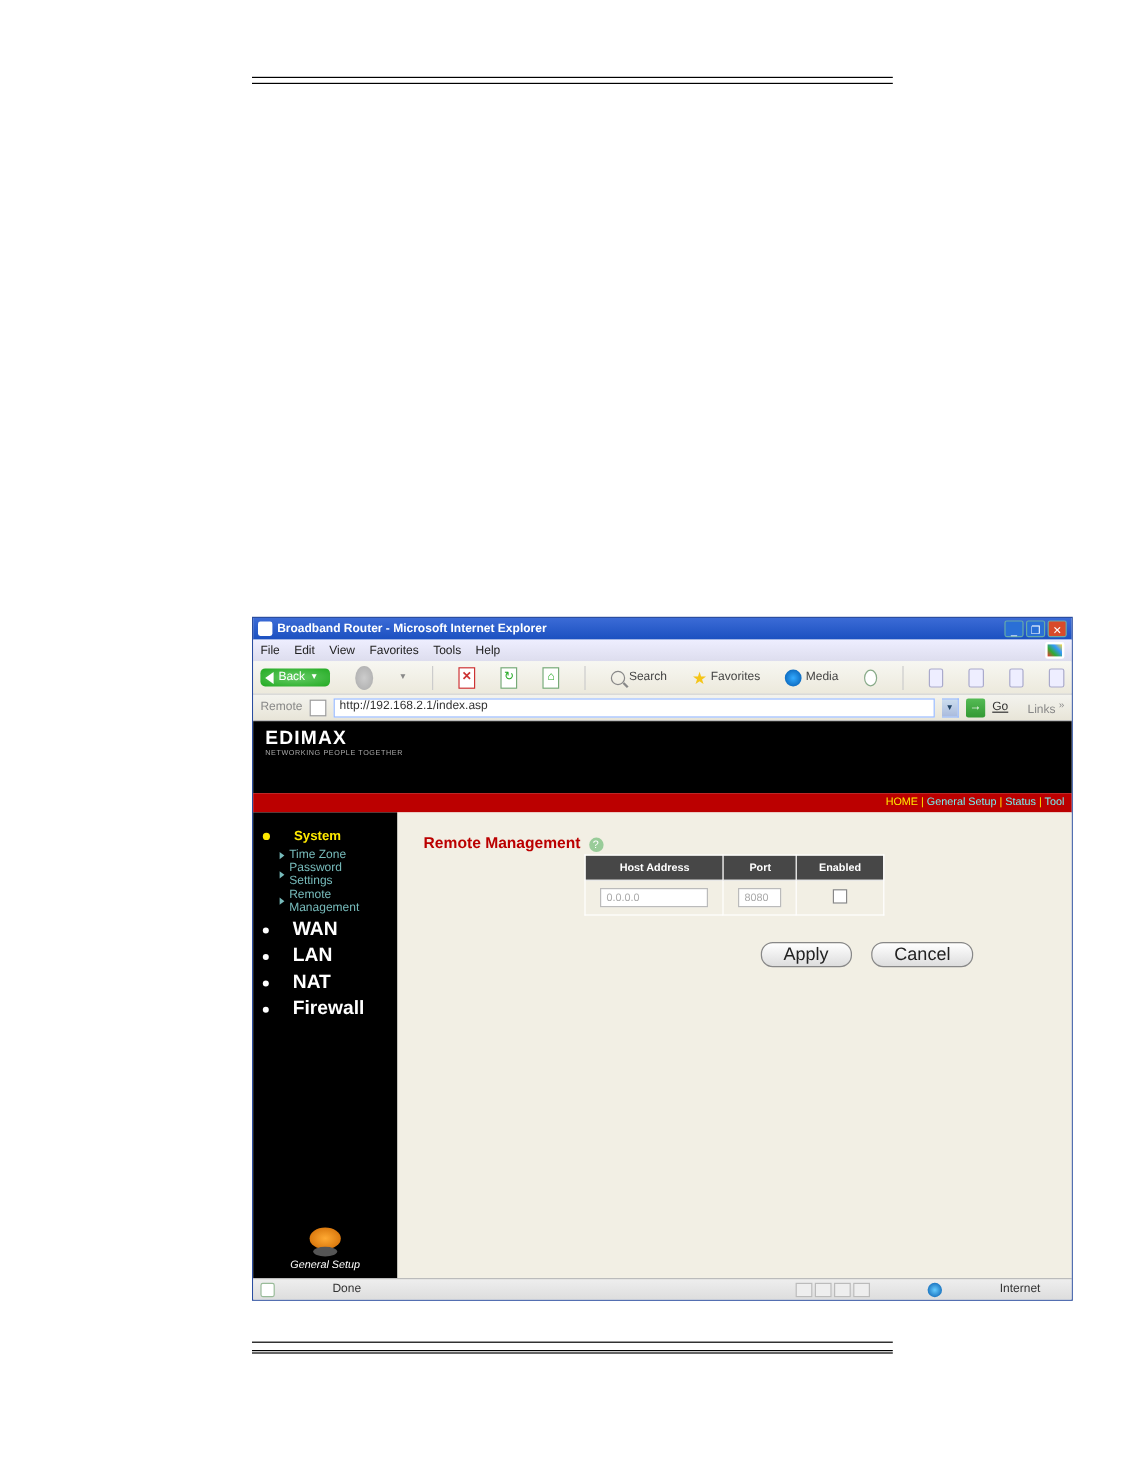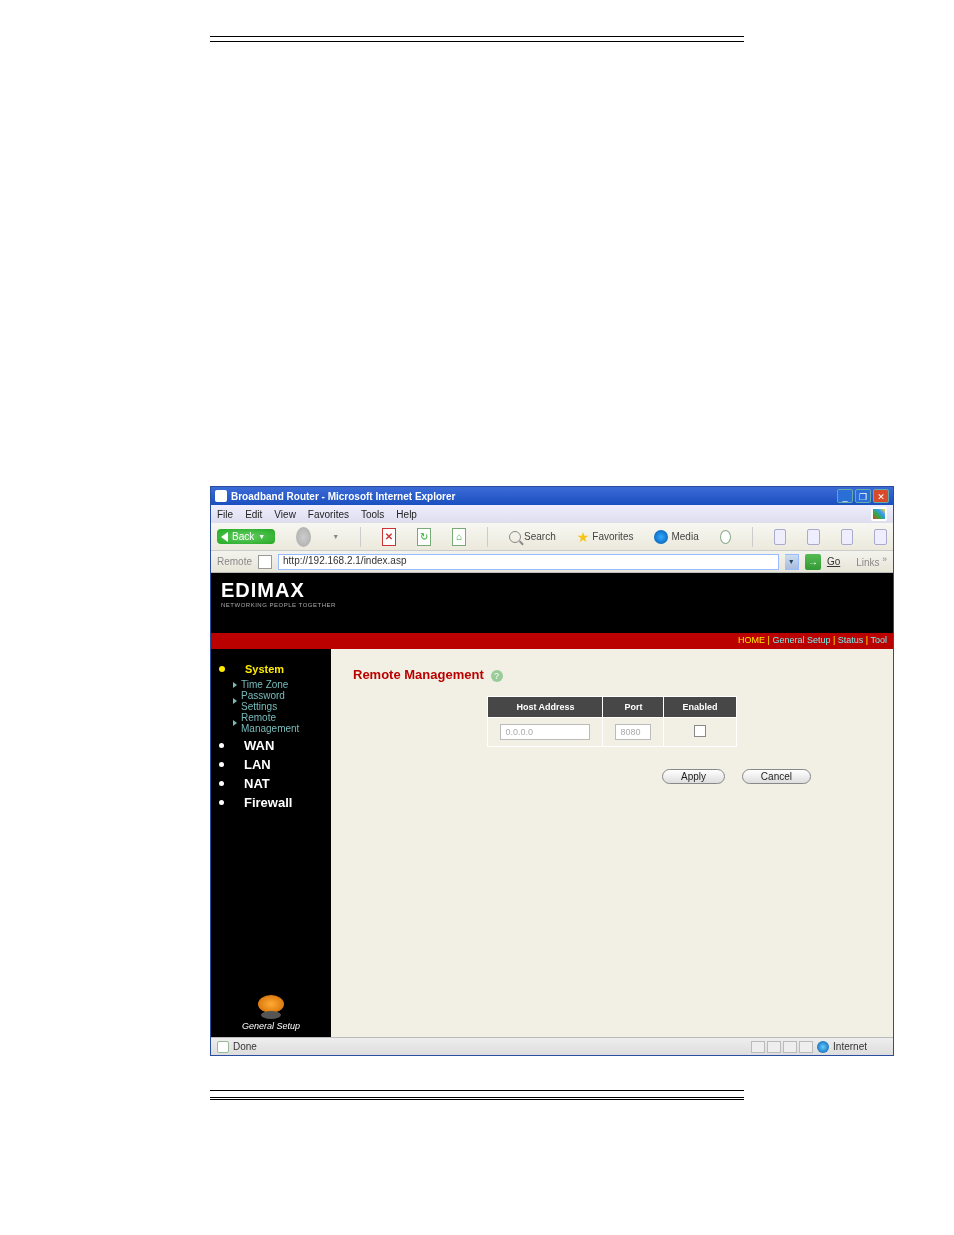--- a/index.html
+++ b/index.html
@@ -1,17 +1,17 @@
 <!DOCTYPE html>
 <html><head>
 <meta charset="utf-8">
 <style>
   * { box-sizing: border-box; margin: 0; padding: 0; }
   body { font-family: Tahoma, Arial, sans-serif; background: #fff; }
-  .page { width: 794px; margin: 0 auto; padding: 32px 130px; }
+  .page { width: 794px; margin: 0 auto; padding: 60px 130px; }
   hr.thin { border: none; border-top: 1px solid #000; margin: 4px 0; }
   .double-rule { border-top: 3px double #000; height: 0; margin: 6px 0; }
   .spacer { height: 440px; }
   .spacer2 { height: 30px; }
 
   .browser { width: 684px; margin: 0 auto; border: 1px solid #2a4da0; background: #f5f5f0; font-size: 10px; }
   .titlebar { background: linear-gradient(#3b6bd6,#1b50c0); color: #fff; height: 18px; display: flex; align-items: center; padding: 0 4px; }
   .titlebar .ie-icon { width: 12px; height: 12px; background: #fff; border-radius: 2px; margin-right: 4px; }
   .titlebar .title { flex: 1; font-weight: bold; font-size: 10px; }
   .winbtns { display: flex; gap: 2px; }
@@ -43,52 +43,52 @@
   .addrbar { background: linear-gradient(#f3f3ee,#e8e5d8); height: 22px; display: flex; align-items: center; padding: 0 6px; gap: 6px; border-bottom: 1px solid #bbb; }
   .addrbar .lbl { color:#888; }
   .pageicon{width:14px;height:14px;background:#fff;border:1px solid #999;}
   .addrinput { flex:1; background:#fff; border:1px solid #9bf; height:16px; padding:0 4px; color:#333; }
   .addrdrop { width:14px;height:16px;background:linear-gradient(#cde,#abd);border:1px solid #9bf;border-left:none;color:#246;text-align:center;line-height:14px;font-size:8px;}
   .gobtn { width:16px;height:16px;background:linear-gradient(#5b5,#393);color:#fff;text-align:center;line-height:16px;border-radius:2px;font-size:10px;}
   .links{color:#888;}
 
   .content { display:flex; height: 388px; }
   .blackbar { background:#000; height:60px; padding:6px 10px; }
-  .logo { color:#fff; font-weight:bold; font-size:20px; letter-spacing:1px; }
+  .logo { color:#fff; font-weight:bold; font-size:16px; letter-spacing:1px; }
   .logosub { color:#aaa; font-size:6px; letter-spacing:0.5px; }
   .redbar { background:#b00; height:16px; text-align:right; padding:2px 6px; font-size:9px; }
   .redbar a { text-decoration:none; }
   .yel{color:#ffea00;}
   .cy{color:#7ee;}
   .sidebar { width:120px; background:#000; color:#fff; padding:10px 8px; font-size:10px; position:relative;}
   .sidebar .hd{display:flex;align-items:center;gap:20px;margin:4px 0;}
   .sidebar .hd .dot{width:6px;height:6px;border-radius:50%;background:#ffea00;display:inline-block;}
   .sidebar .hd .bullet{width:5px;height:5px;border-radius:50%;background:#fff;display:inline-block;}
   .sidebar .hd.sys{color:#ffea00;font-weight:bold;font-size:11px;}
   .sidebar .sub{color:#7bb;font-size:10px;margin-left:14px;display:flex;align-items:center;gap:4px;}
   .sidebar .sub .tri{width:0;height:0;border-top:3px solid transparent;border-bottom:3px solid transparent;border-left:4px solid #7bb;}
-  .sidebar .white{color:#fff;font-weight:bold;font-size:13px;}
+  .sidebar .white{color:#fff;font-weight:bold;font-size:16px;}
   .genset{position:absolute;bottom:6px;left:0;right:0;text-align:center;}
   .genset .ring{width:26px;height:18px;margin:0 auto 2px;background:radial-gradient(ellipse,#fa3,#c60);border-radius:50%;}
   .genset .blob{width:20px;height:8px;background:#555;border-radius:50%;margin:-4px auto 2px;}
   .genset .lbl{color:#fff;font-style:italic;font-size:9px;}
 
   .main { flex:1; background:#f2efe4; padding:18px 22px; color:#333; }
   .main h3 { color:#b00; font-size:13px; margin-bottom:2px; display:inline-block;}
   .helpicon{display:inline-block;width:12px;height:12px;background:#9c9;color:#fff;border-radius:50%;font-size:9px;text-align:center;line-height:12px;margin-left:4px;}
   .desc{font-size:9px;color:#444;margin:10px 0 18px;line-height:1.35;}
-  .tbl { margin: 12px auto; border-collapse: collapse; }
+  .tbl { margin: 0 auto; border-collapse: collapse; }
   .tbl th { background:#474747; color:#fff; font-size:9px; font-weight:bold; padding:5px 18px; border:1px solid #fff;}
   .tbl td { background:#f2efe4; padding:6px 12px; text-align:center; border:1px solid #fff;}
   .tbl input[type=text]{border:1px solid #bbb;background:#fff;height:16px;padding:0 4px;font-size:9px;color:#aaa;}
   .tbl .chk{width:12px;height:12px;border:1px solid #888;background:#fff;display:inline-block;}
   .btnrow{text-align:right;margin-top:22px;padding-right:60px;}
-  .pillbtn{display:inline-block;background:linear-gradient(#fff,#ddd);border:1px solid #888;border-radius:10px;padding:1px 18px;font-size:10px;color:#222;margin-left:14px;}
-
-  .status { background:linear-gradient(#eee,#ddd); height:18px; display:flex; align-items:center; padding:0 6px; font-size:10px; color:#333; border-top:1px solid #bbb;}
+  .pillbtn{display:inline-block;background:linear-gradient(#fff,#ddd);border:1px solid #888;border-radius:10px;padding:1px 18px;font-size:15px;color:#222;margin-left:14px;}
+
+  .status { background:linear-gradient(#eee,#ddd); height:18px; display:flex; align-items:center; padding:0 6px; font-size:10px; color:#333; border-top:1px solid #bbb;gap:44px;}
   .status .doneicon{width:12px;height:12px;background:#fff;border:1px solid #9b9;border-radius:2px;margin-right:4px;}
   .status .sboxes{margin-left:auto;display:flex;gap:2px;}
   .status .sb{width:14px;height:12px;border:1px solid #bbb;background:#eee;}
   .status .globe{width:12px;height:12px;border-radius:50%;background:radial-gradient(#6cf,#05a);margin:0 4px;}
 </style>
 </head>
 <body>
 
 <div class="page">
   <hr class="thin">

